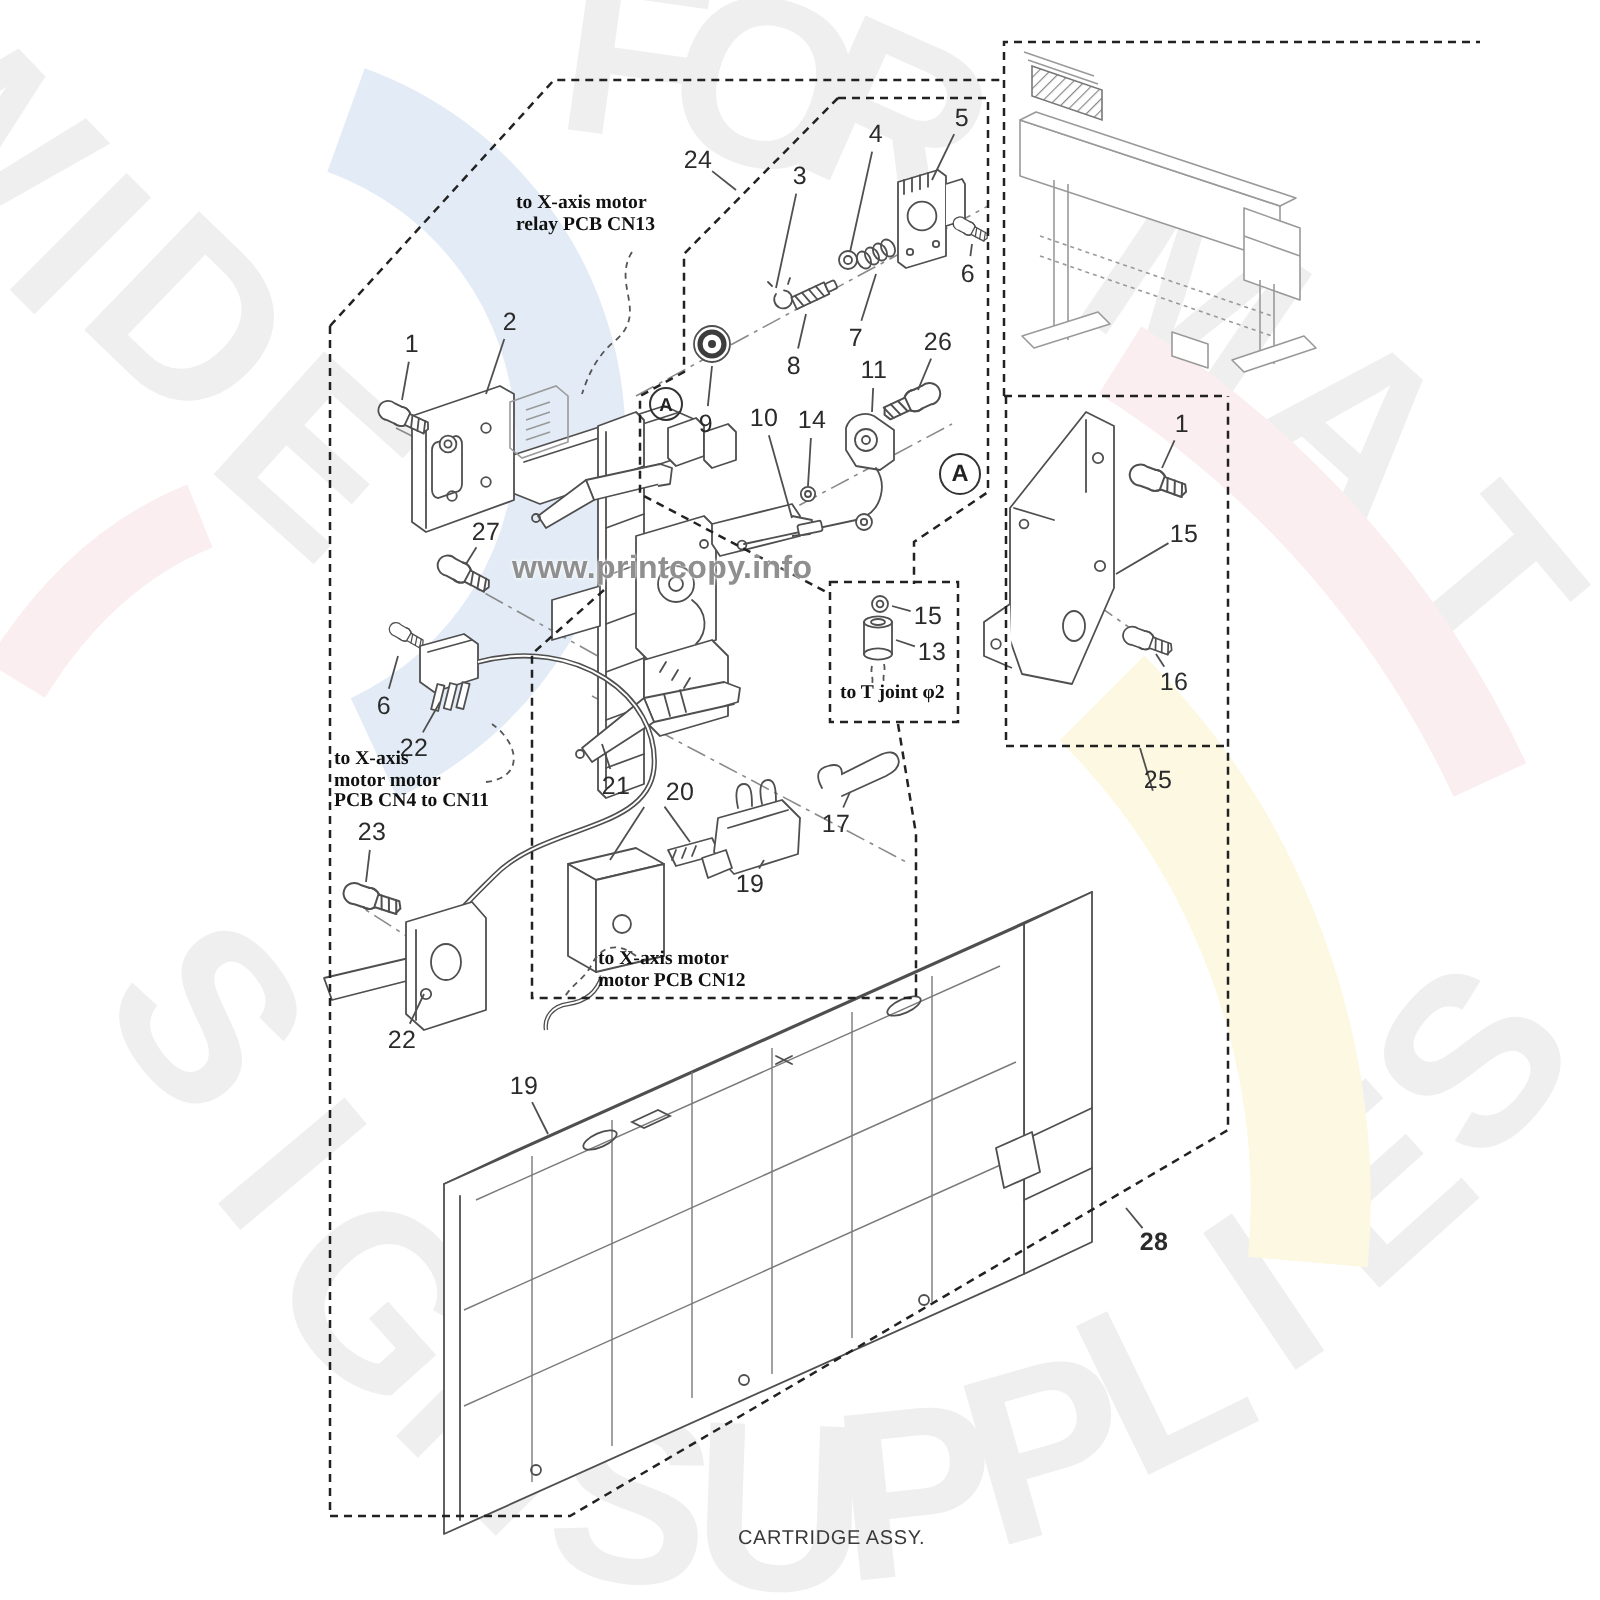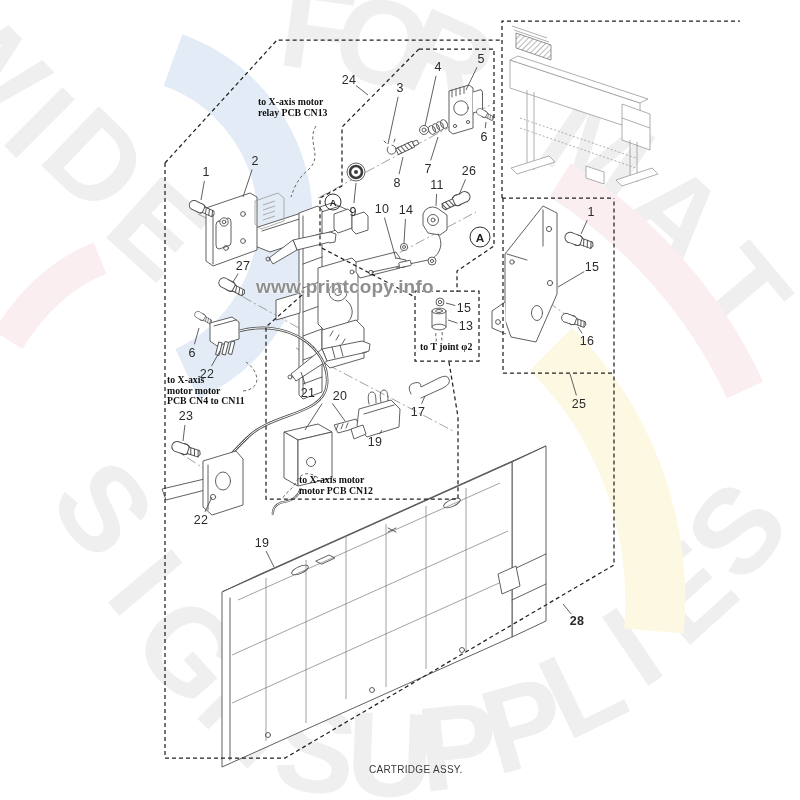--- a/index.html
+++ b/index.html
@@ -14,21 +14,21 @@
       font-size:120px;color:var(--c-letter);transform:translate(-50%,-50%);
       user-select:none;white-space:pre;}
   
   .callout{position:absolute;transform:translate(-50%,-50%);font-size:12.5px;
       font-weight:500;color:var(--c-num);letter-spacing:0.2px;}
   .detail-marker{position:absolute;transform:translate(-50%,-50%);border:1.3px solid #333;
       border-radius:50%;display:flex;align-items:center;justify-content:center;
       color:#222;font-weight:600;background:transparent;}
   .part-label{position:absolute;font-family:"Liberation Serif",serif;font-weight:bold;
       font-size:9.8px;line-height:10.5px;color:#111;white-space:nowrap;}
-  .printcopy{position:absolute;left:256px;top:276px;font-size:19px;font-weight:600;
+  .printcopy{position:absolute;left:256px;top:276px;font-size:16px;font-weight:600;
       color:#8f8f8f;letter-spacing:0.2px;text-shadow:0 0 2px #fff,0 0 1px #fff;}
   .caption{position:absolute;left:369px;top:764px;font-size:10px;font-weight:normal;
       color:#3a3a3a;letter-spacing:0.3px;}
   
   .fw{fill:#ffffff;stroke:var(--c-draw);stroke-width:0.9;stroke-linejoin:round;}
   .ln{fill:none;stroke:var(--c-draw);stroke-width:0.9;stroke-linecap:round;}
   .lt{fill:none;stroke:#7a7a7a;stroke-width:0.7;}
   .bd{fill:none;stroke:var(--c-bound);stroke-width:1.25;stroke-dasharray:4 3;}
   .ax{fill:none;stroke:#8a8a8a;stroke-width:0.8;stroke-dasharray:10 3 2 3;}
   .sq{fill:none;stroke:#555;stroke-width:0.9;stroke-dasharray:3 2.5;}
@@ -346,21 +346,21 @@
       <span class="callout" style="left: 382px; top: 209px;">10</span>
       <span class="callout" style="left: 406px; top: 210px;">14</span>
       <span class="callout" style="left: 437px; top: 185px;">11</span>
       <span class="callout" style="left: 469px; top: 171px;">26</span>
       <span class="callout" style="left: 243px; top: 266px;">27</span>
       <span class="callout" style="left: 591px; top: 212px;">1</span>
       <span class="callout" style="left: 592px; top: 267px;">15</span>
       <span class="callout" style="left: 587px; top: 341px;">16</span>
       <span class="callout" style="left: 464px; top: 308px;">15</span>
       <span class="callout" style="left: 466px; top: 326px;">13</span>
-      <span class="callout" style="left: 579px; top: 404px;">25</span>
+      <span class="callout" style="left: 579px; top: 390px;">25</span>
       <span class="callout" style="left: 418px; top: 412px;">17</span>
       <span class="callout" style="left: 375px; top: 442px;">19</span>
       <span class="callout" style="left: 340px; top: 396px;">20</span>
       <span class="callout" style="left: 308px; top: 393px;">21</span>
       <span class="callout" style="left: 262px; top: 543px;">19</span>
       <span class="callout" style="left: 577px; top: 621px; font-weight: bold;">28</span>
       <span class="callout" style="left: 207px; top: 374px;">22</span>
       <span class="callout" style="left: 201px; top: 520px;">22</span>
       <span class="callout" style="left: 186px; top: 416px;">23</span>
       <span class="callout" style="left: 192px; top: 353px;">6</span>

